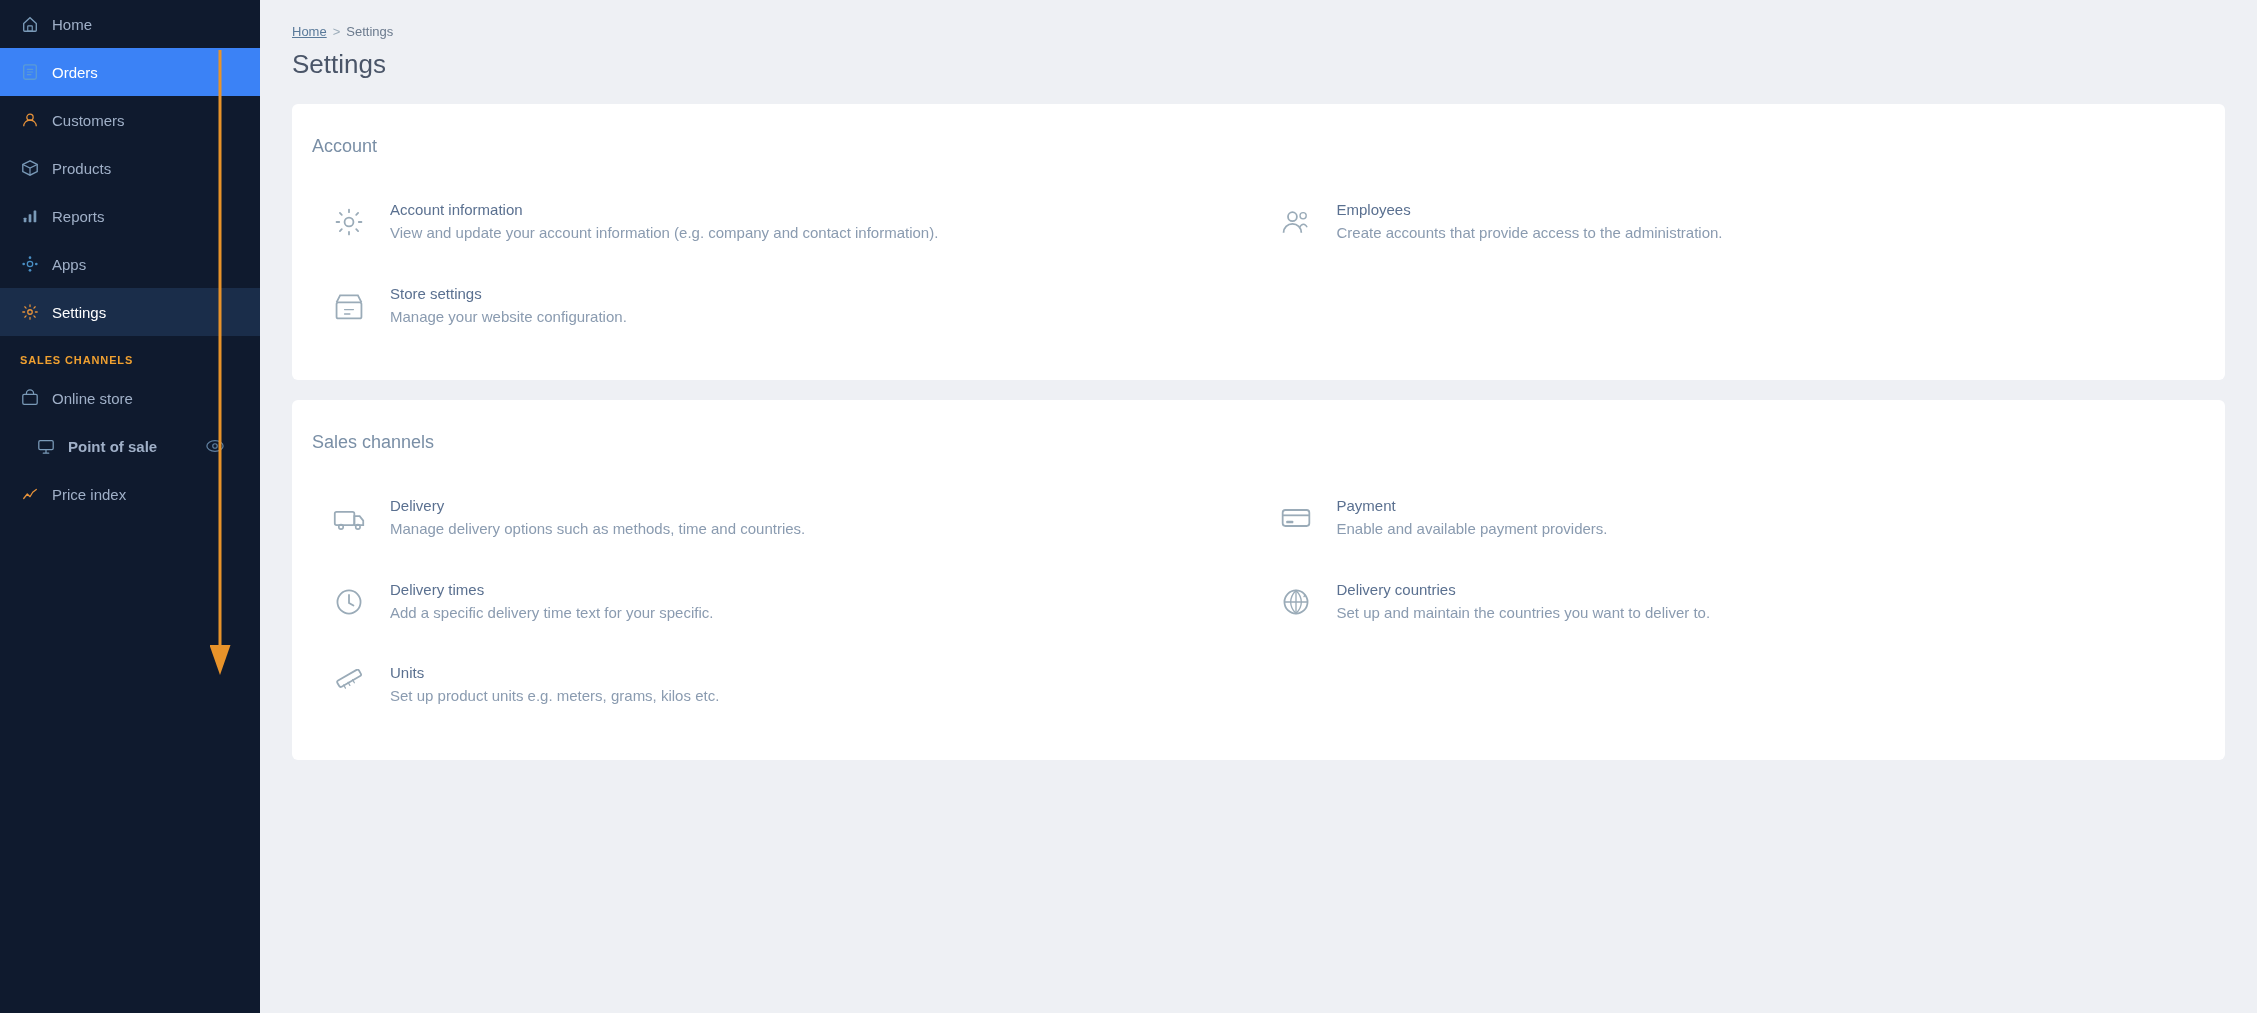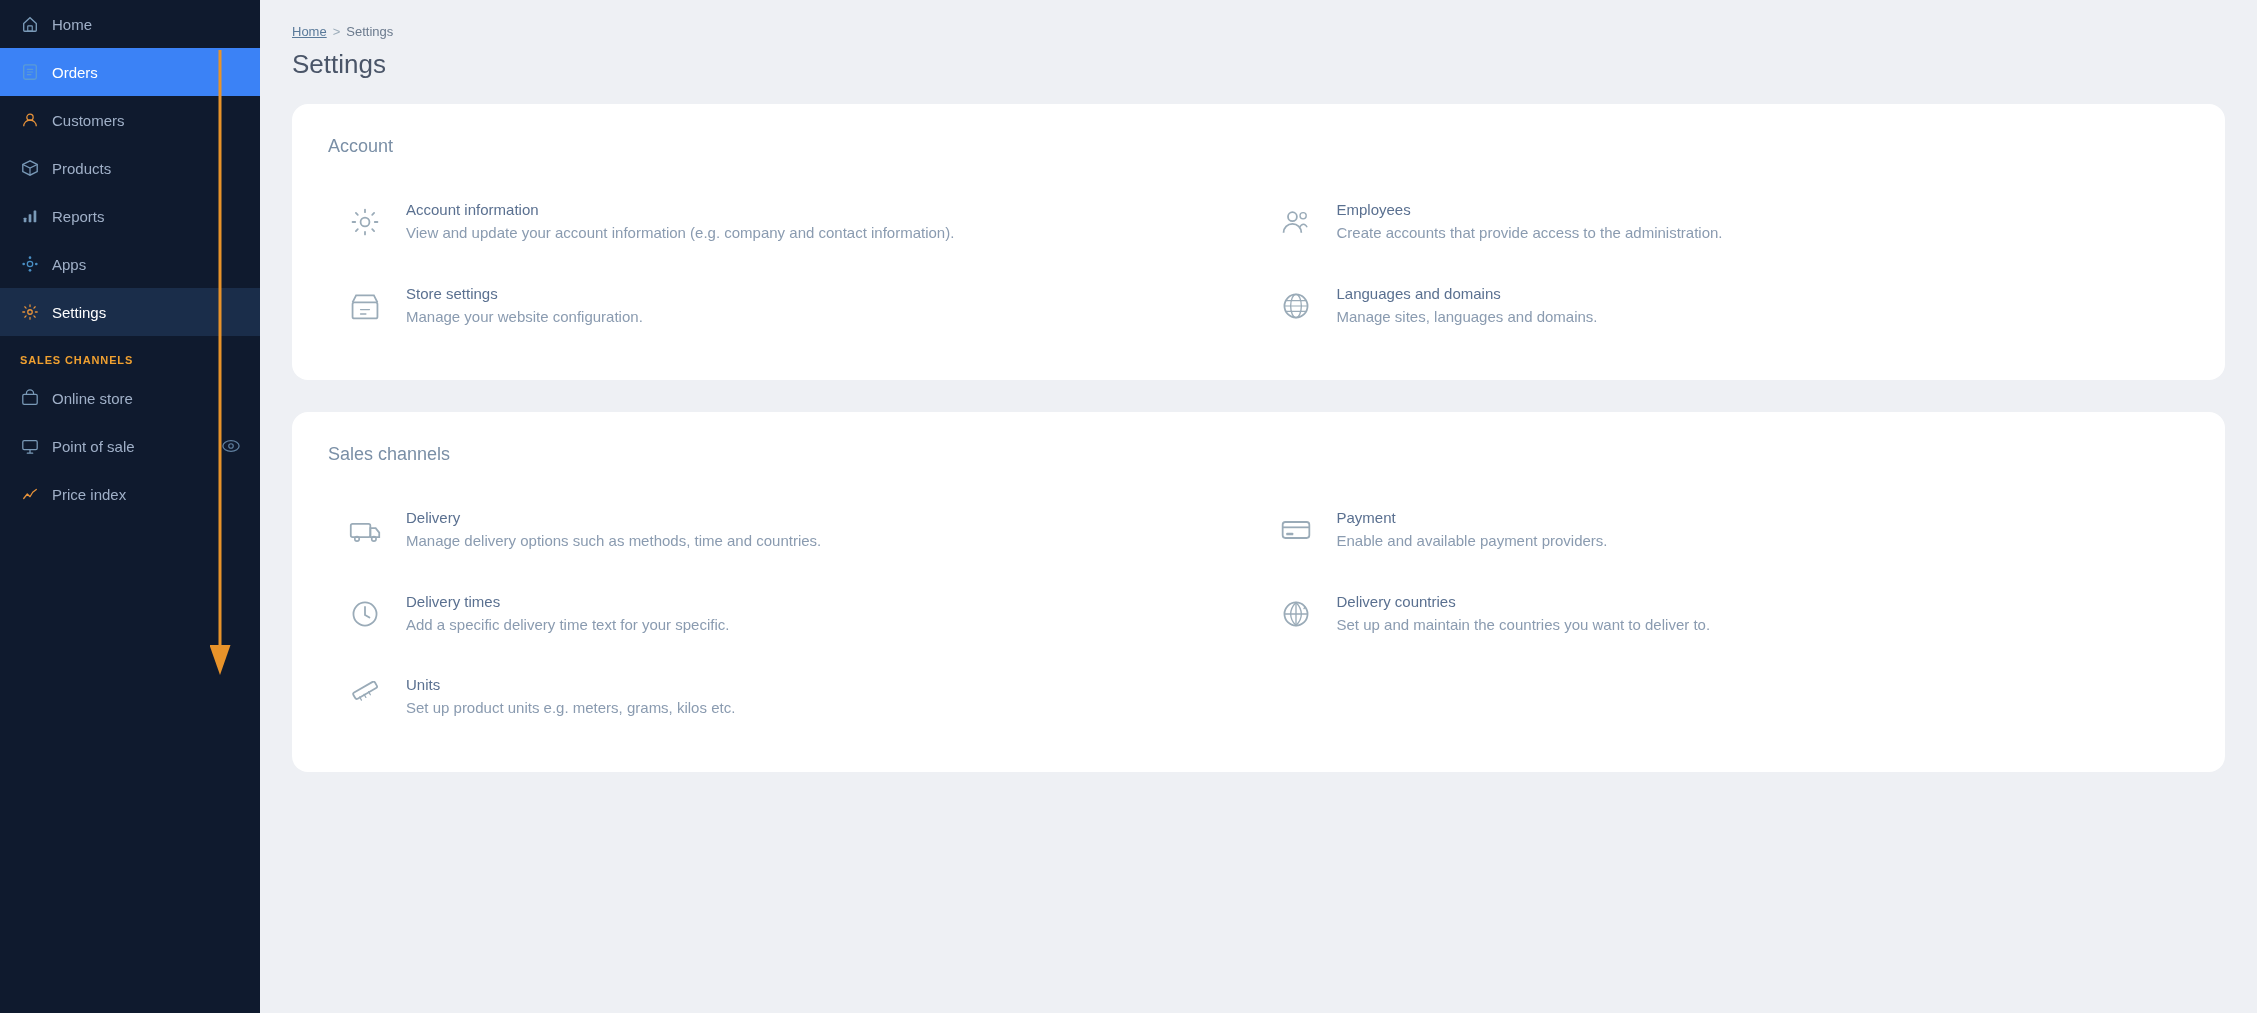--- a/index.html
+++ b/index.html
@@ -50,25 +50,26 @@
       font-weight: 700;
       color: #f0a030;
       letter-spacing: 0.08em;
       text-transform: uppercase;
     }
 
     .sidebar-item-with-eye {
       display: flex;
       align-items: center;
       justify-content: space-between;
-      padding: 14px 20px;
+      padding: 14px 36px;
       cursor: pointer;
       font-size: 15px;
       color: #a0b0c8;
       gap: 12px;
+      font-weight: bold;
     }
     .sidebar-item-with-eye .left { display: flex; align-items: center; gap: 12px; }
     .eye-icon { color: #6080a0; font-size: 14px; }
 
     
     .main-content {
       flex: 1;
       overflow-y: auto;
       background: #eef0f4;
       padding: 24px 32px;
@@ -87,23 +88,23 @@
 
     .page-title {
       font-size: 26px;
       font-weight: 400;
       color: #4a5568;
       margin-bottom: 24px;
     }
 
     .settings-card {
       background: #ffffff;
-      border-radius: 16px;
-      padding: 32px 36px;
-      margin-bottom: 32px;
+      border-radius: 6px;
+      padding: 32px 20px;
+      margin-bottom: 20px;
     }
 
     .section-title {
       font-size: 18px;
       font-weight: 500;
       color: #7a8fa6;
       margin-bottom: 24px;
     }
 
     .settings-grid {
@@ -329,33 +330,20 @@
             <path d="M4 14l4-8h20l4 8" stroke="#9aabb8" stroke-width="2" fill="none"></path>
             <path d="M13 22h10M13 27h6" stroke="#9aabb8" stroke-width="1.5" stroke-linecap="round"></path>
           </svg>
         </div>
         <div class="settings-item-text">
           <h3>Store settings</h3>
           <p>Manage your website configuration.</p>
         </div>
       </div>
 
-      <div class="settings-item">
-        <div class="settings-item-icon">
-          <svg width="32" height="32" viewBox="0 0 36 36" fill="none">
-            <circle cx="18" cy="18" r="13" stroke="#9aabb8" stroke-width="2" fill="none"></circle>
-            <ellipse cx="18" cy="18" rx="6" ry="13" stroke="#9aabb8" stroke-width="1.5" fill="none"></ellipse>
-            <path d="M5 18h26M6 12h24M6 24h24" stroke="#9aabb8" stroke-width="1.4"></path>
-          </svg>
-        </div>
-        <div class="settings-item-text">
-          <h3>Languages and domains</h3>
-          <p>Manage sites, languages and domains.</p>
-        </div>
-      </div>
 
     </div>
   </div>
 
   <div class="settings-card">
     <h2 class="section-title">Sales channels</h2>
     <div class="settings-grid">
 
       <div class="settings-item">
         <div class="settings-item-icon">

